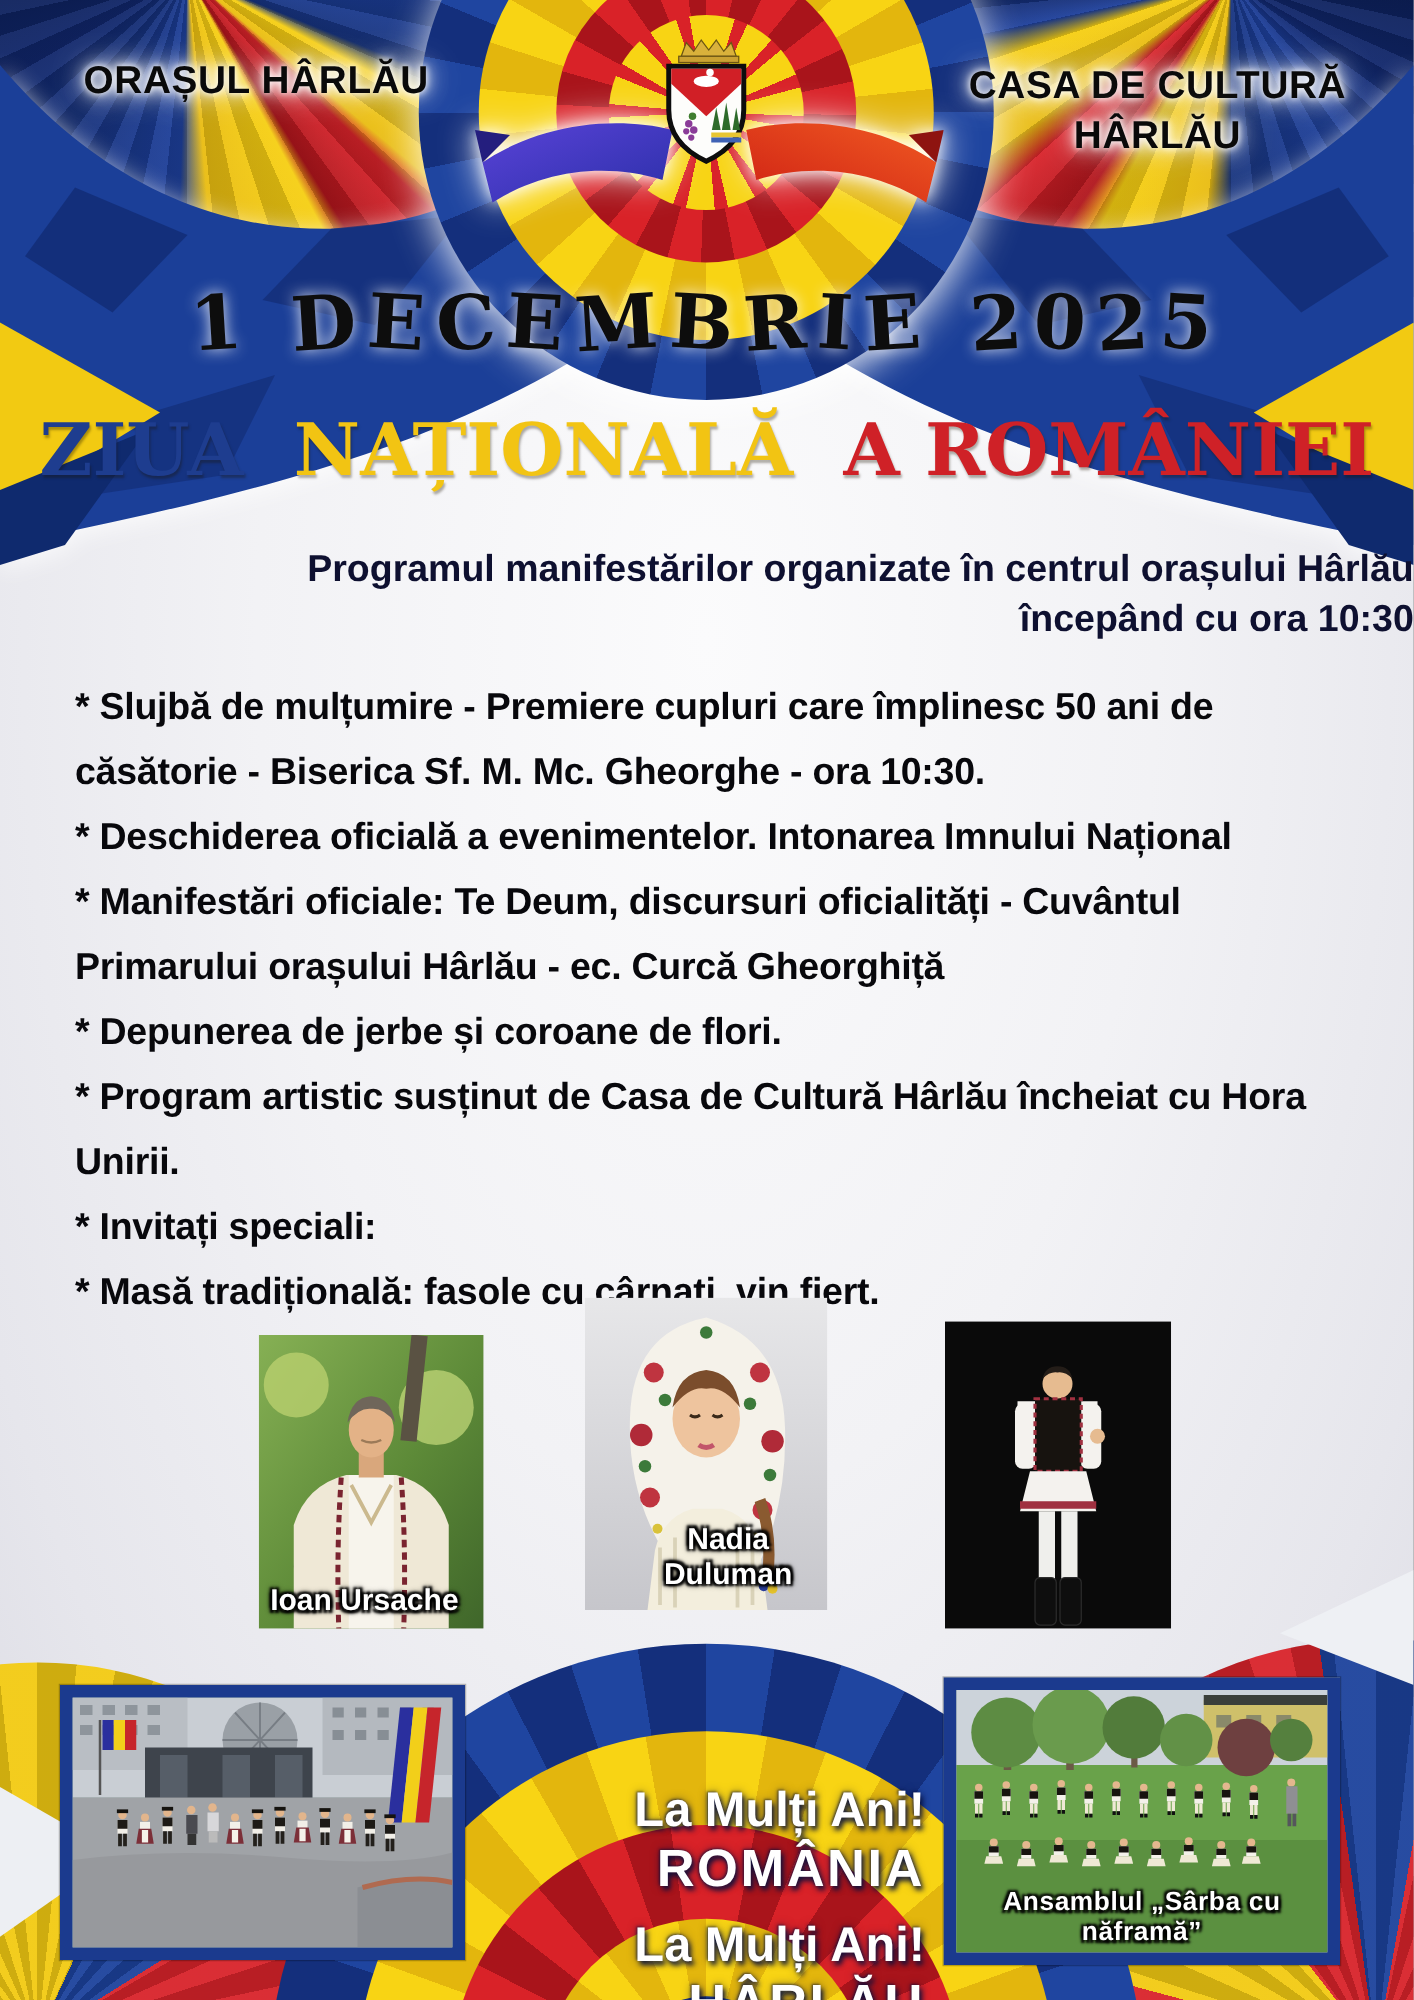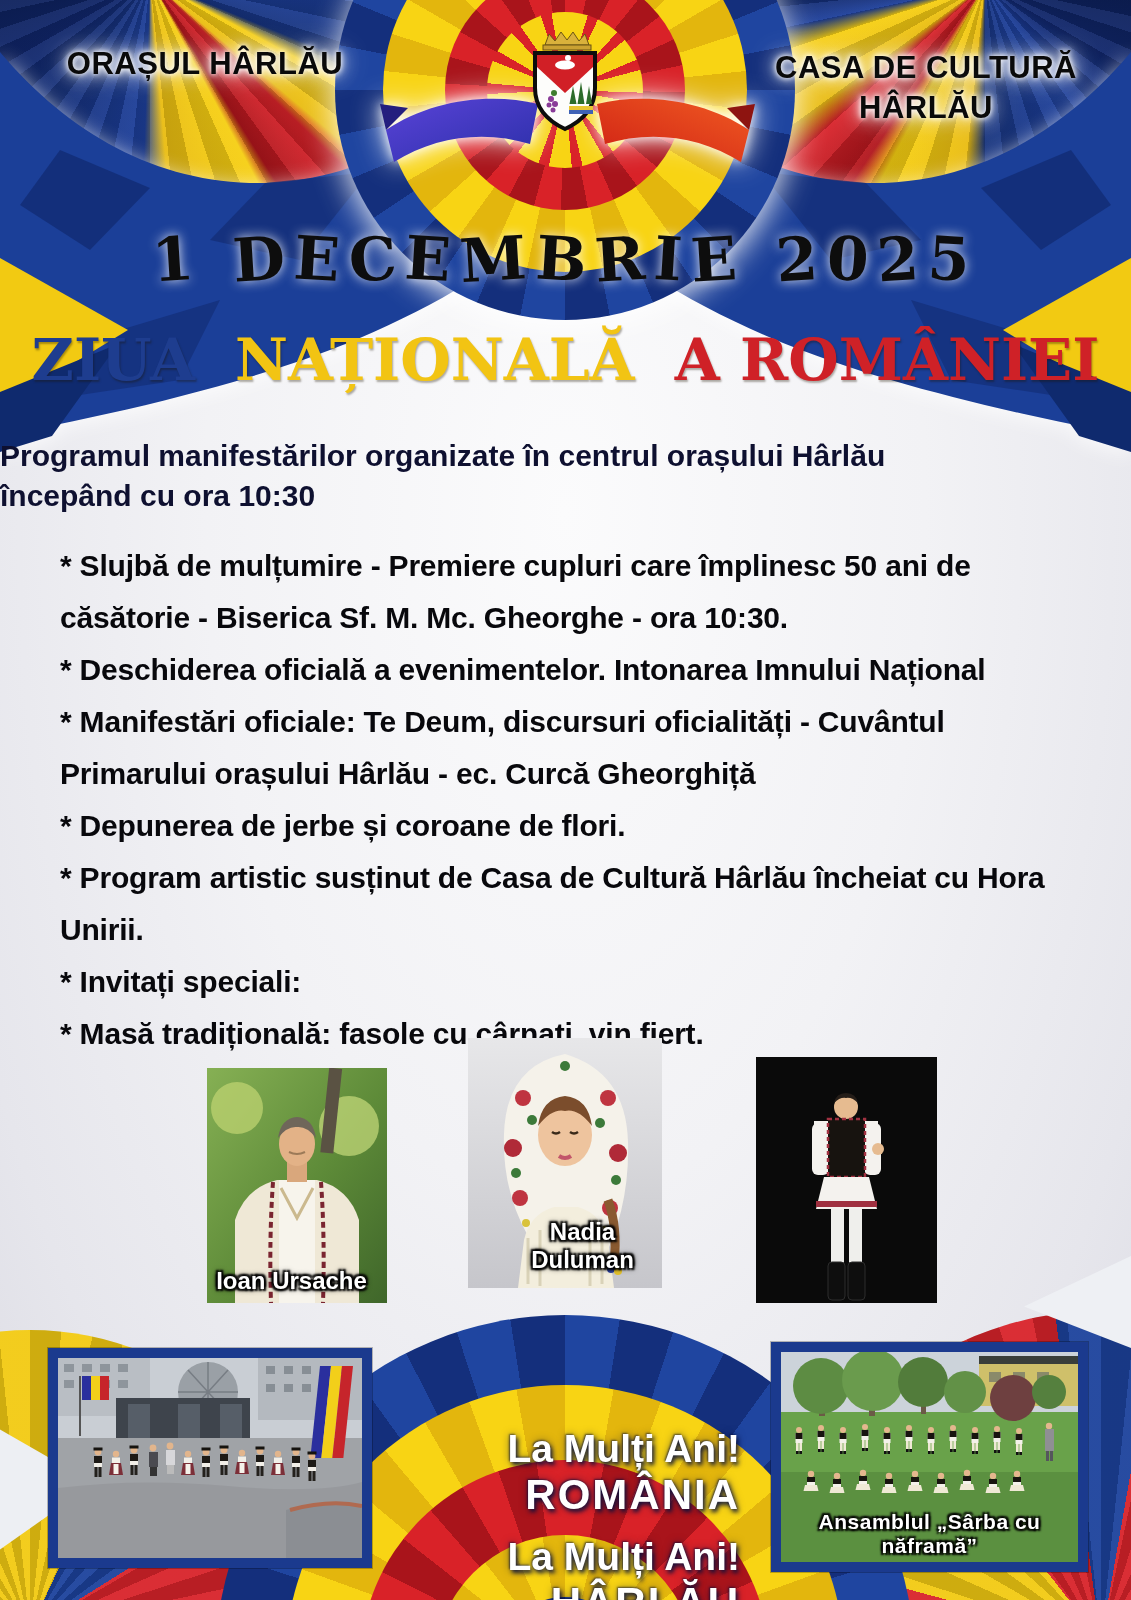--- a/index.html
+++ b/index.html
@@ -56,21 +56,21 @@
   .corner-label{position:absolute;width:320px;text-align:center;font-weight:bold;
     font-size:31px;line-height:40px;color:#0a0a0a;letter-spacing:.5px;
     text-shadow:0 0 5px #fff,0 0 10px #fff,0 0 18px rgba(255,255,255,.95),0 0 28px rgba(255,255,255,.8);}
   
   .date-title{position:absolute;left:0;top:224px;width:1131px;text-align:center;
     font-family:"DejaVu Serif",serif;font-weight:bold;font-size:60px;letter-spacing:9px;color:#0d0d0d;
     text-shadow:0 0 12px rgba(255,255,255,.9);}
   .main-title{position:absolute;left:0;top:326px;width:1131px;text-align:center;
     font-family:"DejaVu Serif",serif;font-weight:bold;font-size:58px;letter-spacing:0;white-space:nowrap;}
   .main-title .w{margin:0 10px;text-shadow:1px 2px 2px rgba(30,20,0,.35);}
-  .intro{position:absolute;left:0;top:436px;width:1131px;text-align:left;font-weight:bold;
+  .intro{position:absolute;left:0;top:436px;width:1131px;text-align:right;font-weight:bold;
     font-size:30px;line-height:40px;color:#0e1030;}
   .program{position:absolute;left:60px;top:540px;width:998px;font-weight:bold;
     font-size:30px;line-height:52px;color:#08080c;letter-spacing:-0.2px;}
   
   .guest{position:absolute;overflow:hidden;}
   .caption{position:absolute;left:0;right:0;bottom:8px;text-align:center;font-weight:bold;
     font-size:24px;color:#fff;
     text-shadow:2px 2px 2px #000,-2px 2px 2px #000,2px -2px 2px #000,-2px -2px 2px #000,0 0 6px #000;}
   
   .photo{position:absolute;border:10px solid #1b3a8e;box-shadow:0 0 0 1px rgba(0,0,0,.25);overflow:hidden;background:#9aa;}
@@ -353,21 +353,21 @@
         <use href="#fA" x="148" y="92"></use>
         <use href="#fA" x="166" y="90"></use>
       <use href="#fB" x="184" y="93"></use>
         <use href="#fA" x="202" y="91"></use>
         <use href="#fB" x="220" y="94"></use>
       <use href="#fA" x="238" y="92"></use>
         <use href="#fA" x="254" y="96"></use>
     </svg>
   </div>
 
-  <div class="photo" style="left:755px;top:1342px;width:297px;height:210px;margin-left:16px;">
+  <div class="photo" style="left:755px;top:1342px;width:297px;height:210px;">
     <svg width="297" height="210" viewBox="0 0 297 210">
       <defs>
         <g id="sR">
             <circle cx="0" cy="0" r="3" fill="#e4b78e"></circle>
             <rect x="-3.5" y="3" width="7" height="10" fill="#f4f1ea"></rect>
             <rect x="-3.5" y="3" width="7" height="6" fill="#17140f"></rect>
             <rect x="-3" y="13" width="2.6" height="8" fill="#efe9d5"></rect>
             <rect x="0.4" y="13" width="2.6" height="8" fill="#efe9d5"></rect>
             <rect x="-3" y="21" width="2.6" height="3" fill="#111"></rect>
             <rect x="0.4" y="21" width="2.6" height="3" fill="#111"></rect>

